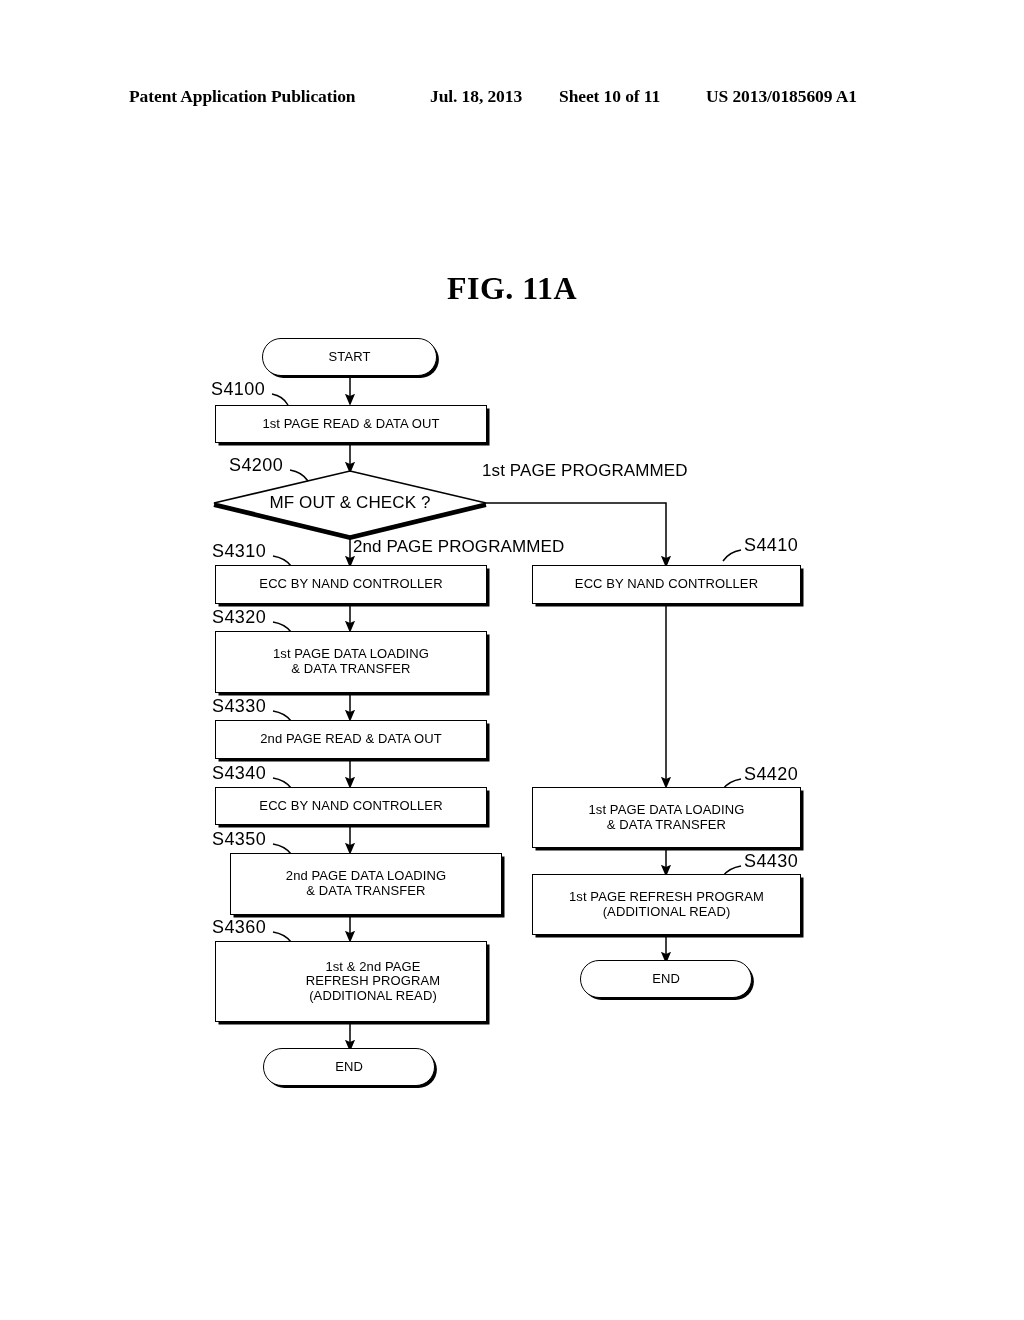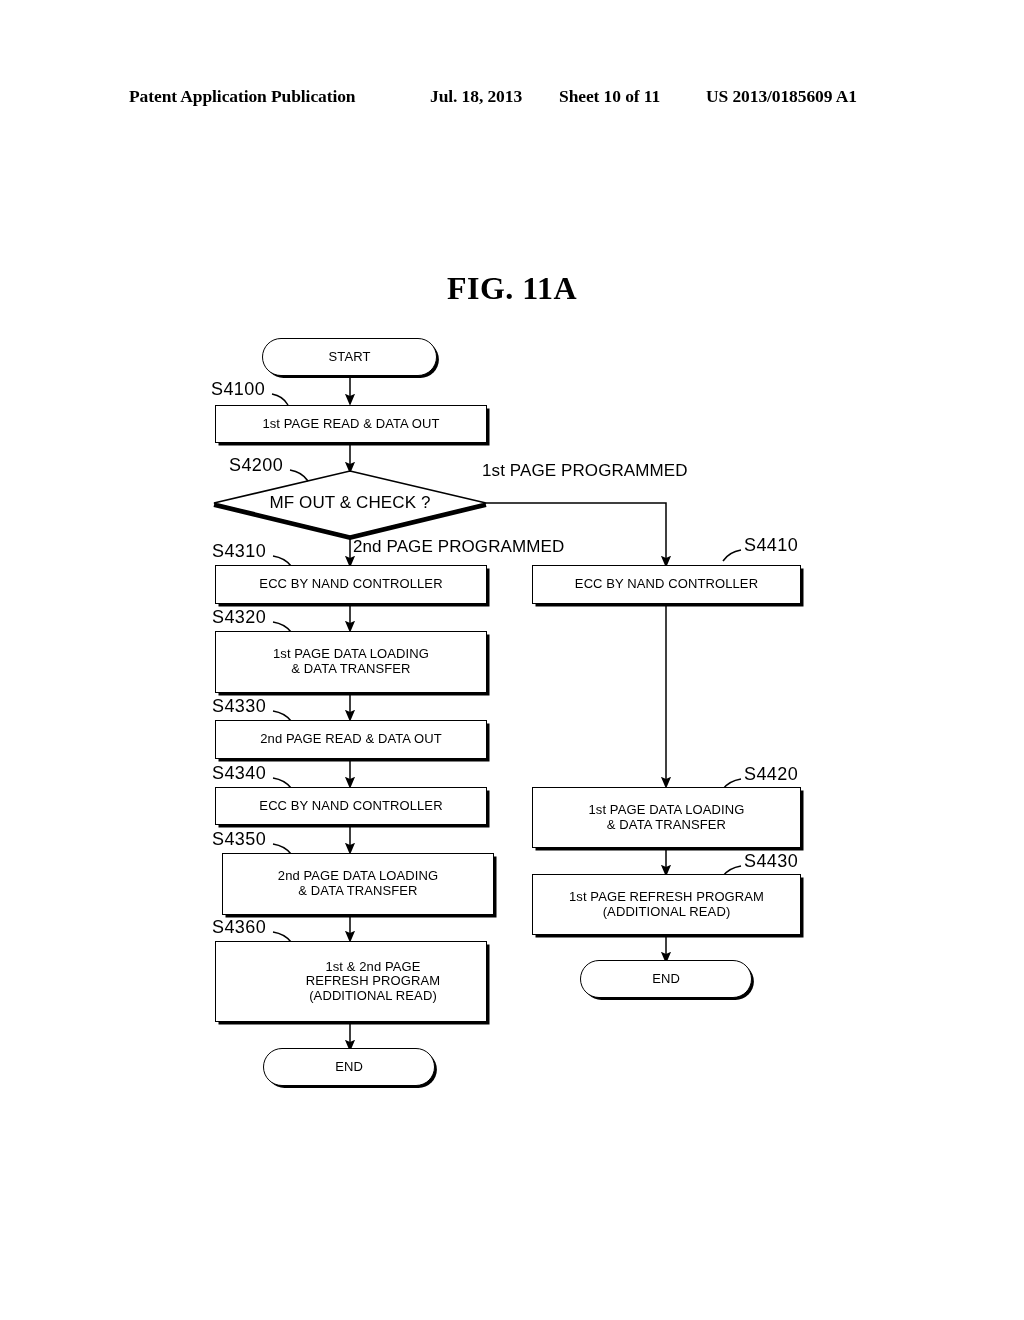--- a/index.html
+++ b/index.html
@@ -195,21 +195,21 @@
 <div class="node box" style="left:215px; top:720px; width:272px; height:39px;">
   <span>2nd PAGE READ &amp; DATA OUT</span>
 </div>
 
 <div class="step-label" style="left:212px; top:763px;">S4340</div>
 <div class="node box" style="left:215px; top:787px; width:272px; height:38px;">
   <span>ECC BY NAND CONTROLLER</span>
 </div>
 
 <div class="step-label" style="left:212px; top:829px;">S4350</div>
-<div class="node box" style="left:222px; top:853px; width:272px; height:62px;">
+<div class="node box" style="left:230px; top:853px; width:272px; height:62px;">
   <span>2nd PAGE DATA LOADING
 &amp; DATA TRANSFER</span>
 </div>
 
 <div class="step-label" style="left:212px; top:917px;">S4360</div>
 <div class="node box" style="left:215px; top:941px; width:272px; height:81px;padding-left:44px;">
   <span>1st &amp; 2nd PAGE
 REFRESH PROGRAM
 (ADDITIONAL READ)</span>
 </div>

